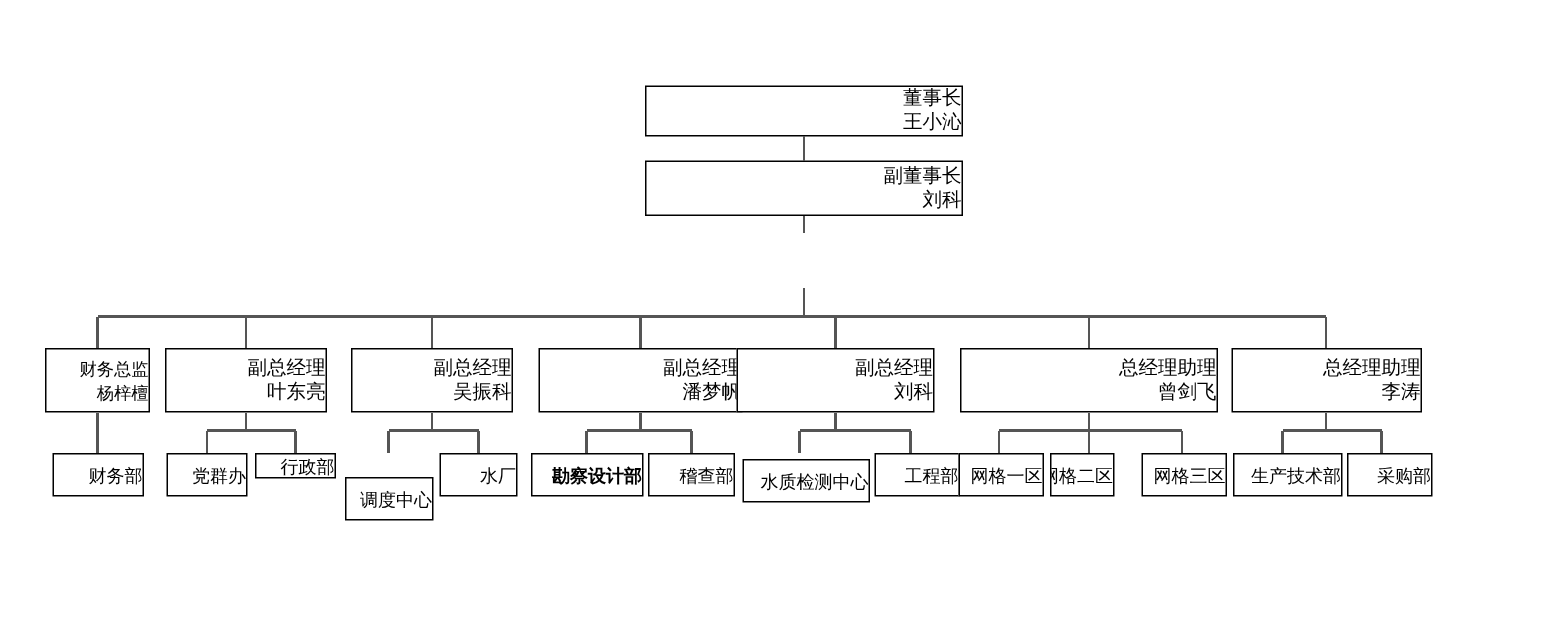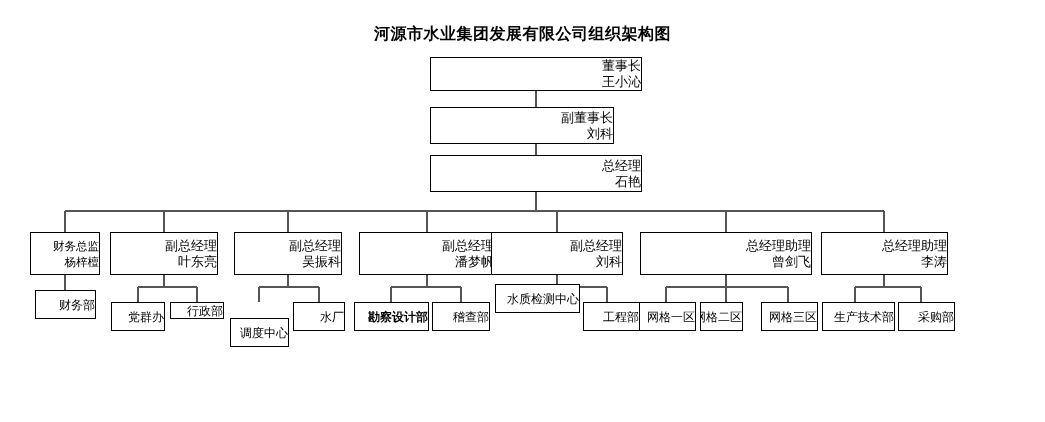--- a/index.html
+++ b/index.html
@@ -68,21 +68,20 @@
   .node.small .title-line,
   .node.small .name-line {
     font-size: 11.5px;
   }
 </style>
 </head>
 <body>
 
 <div id="chart-root">
 
-  <div id="chart-title">河源市水业集团发展有限公司组织架构图</div>
 
   <svg id="connector-layer" width="1045" height="422" viewBox="0 0 1045 422">
     <g stroke="#555555" stroke-width="1.6" fill="none" shape-rendering="crispEdges">
 
       <line x1="536" y1="90" x2="536" y2="107"></line>
 
       <line x1="536" y1="143" x2="536" y2="155"></line>
 
       <line x1="536" y1="192" x2="536" y2="211"></line>
 
@@ -129,29 +128,25 @@
       <line x1="855" y1="287" x2="855" y2="302"></line>
       <line x1="921" y1="287" x2="921" y2="302"></line>
     </g>
   </svg>
 
   <div class="node" style="left:430px; top:57px; width:212px; height:34px;">
     <span class="title-line">董事长</span>
     <span class="name-line">王小沁</span>
   </div>
 
-  <div class="node" style="left:430px; top:107px; width:184px; height:37px;">
+  <div class="node" style="left:430px; top:107px; width:212px; height:37px;">
     <span class="title-line">副董事长</span>
     <span class="name-line">刘科</span>
   </div>
 
-  <div class="node" style="left:430px; top:155px; width:212px; height:37px;">
-    <span class="title-line">总经理</span>
-    <span class="name-line">石艳</span>
-  </div>
 
   <div class="node small" style="left:30px; top:232px; width:70px; height:43px;">
     <span class="title-line">财务总监</span>
     <span class="name-line">杨梓檀</span>
   </div>
 
   <div class="node" style="left:110px; top:232px; width:108px; height:43px;">
     <span class="title-line">副总经理</span>
     <span class="name-line">叶东亮</span>
   </div>
@@ -174,21 +169,21 @@
   <div class="node" style="left:640px; top:232px; width:172px; height:43px;">
     <span class="title-line">总经理助理</span>
     <span class="name-line">曾剑飞</span>
   </div>
 
   <div class="node" style="left:821px; top:232px; width:127px; height:43px;">
     <span class="title-line">总经理助理</span>
     <span class="name-line">李涛</span>
   </div>
 
-  <div class="node leaf" style="left:35px; top:290px; width:61px; height:29px;">
+  <div class="node leaf" style="left:35px; top:302px; width:61px; height:29px;">
     <span class="title-line">财务部</span>
   </div>
 
   <div class="node leaf" style="left:111px; top:302px; width:54px; height:29px;">
     <span class="title-line">党群办</span>
   </div>
 
   <div class="node leaf" style="left:170px; top:302px; width:54px; height:17px;">
     <span class="title-line">行政部</span>
   </div>
@@ -202,21 +197,21 @@
   </div>
 
   <div class="node leaf" style="left:354px; top:302px; width:75px; height:29px;font-weight:bold;">
     <span class="title-line">勘察设计部</span>
   </div>
 
   <div class="node leaf" style="left:432px; top:302px; width:58px; height:29px;padding-left:48px;">
     <span class="title-line">稽查部</span>
   </div>
 
-  <div class="node leaf" style="left:495px; top:284px; width:85px; height:29px;">
+  <div class="node leaf" style="left:495px; top:306px; width:85px; height:29px;">
     <span class="title-line">水质检测中心</span>
   </div>
 
   <div class="node leaf" style="left:583px; top:302px; width:57px; height:29px;">
     <span class="title-line">工程部</span>
   </div>
 
   <div class="node leaf" style="left:639px; top:302px; width:57px; height:29px;">
     <span class="title-line">网格一区</span>
   </div>

